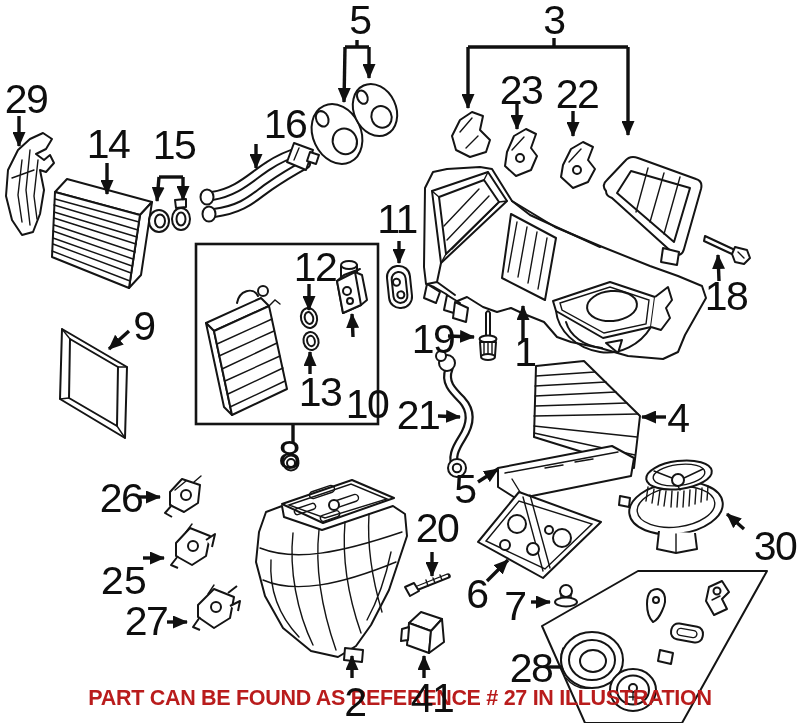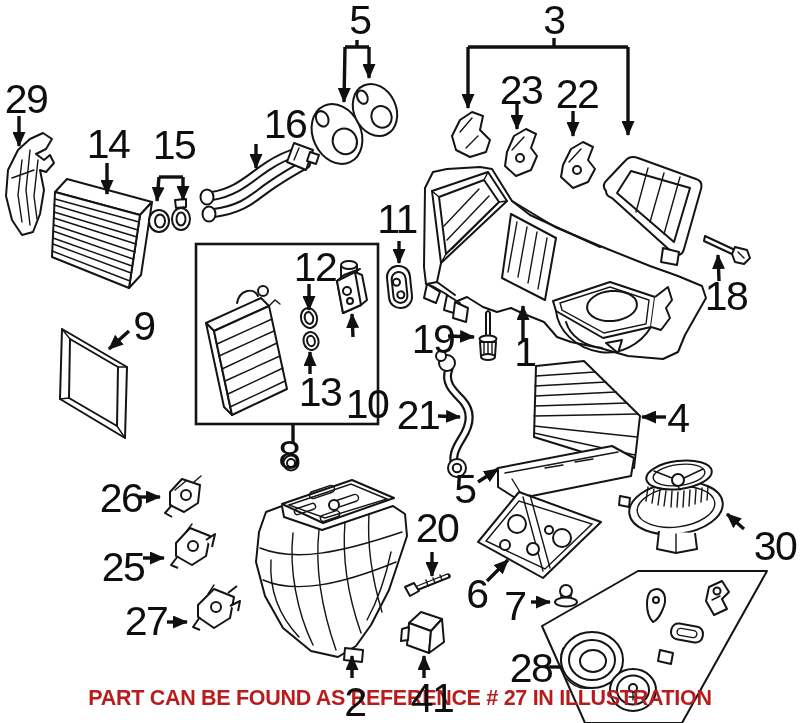--- a/index.html
+++ b/index.html
@@ -359,20 +359,20 @@
       <div class="lbl" style="left: 174px; top: 145px;">15</div>
       <div class="lbl" style="left: 258px; top: 124px; margin-left: 27px;">16</div>
       <div class="lbl" style="left: 360px; top: 20px;">5</div>
       <div class="lbl" style="left: 726px; top: 296px;">18</div>
       <div class="lbl" style="left: 433px; top: 331px; margin-top: 8px;">19</div>
       <div class="lbl" style="left: 437px; top: 528px;">20</div>
       <div class="lbl" style="left: 418px; top: 415px;">21</div>
       <div class="lbl" style="left: 577px; top: 94px;">22</div>
       <div class="lbl" style="left: 521px; top: 90px;">23</div>
       <div class="lbl" style="left: 432px; top: 698px;">41</div>
-      <div class="lbl" style="left: 123px; top: 567px;">25</div>
+      <div class="lbl" style="left: 123px; top: 583px; font-family: Liberation Mono, monospace;">25</div>
       <div class="lbl" style="left: 121px; top: 498px;">26</div>
       <div class="lbl" style="left: 146px; top: 621px;">27</div>
       <div class="lbl" style="left: 531px; top: 668px;">28</div>
       <div class="lbl" style="left: 26px; top: 99px;">29</div>
       <div class="lbl" style="left: 775px; top: 546px;">30</div>
     </div>
 </div>
 
 </body></html>

